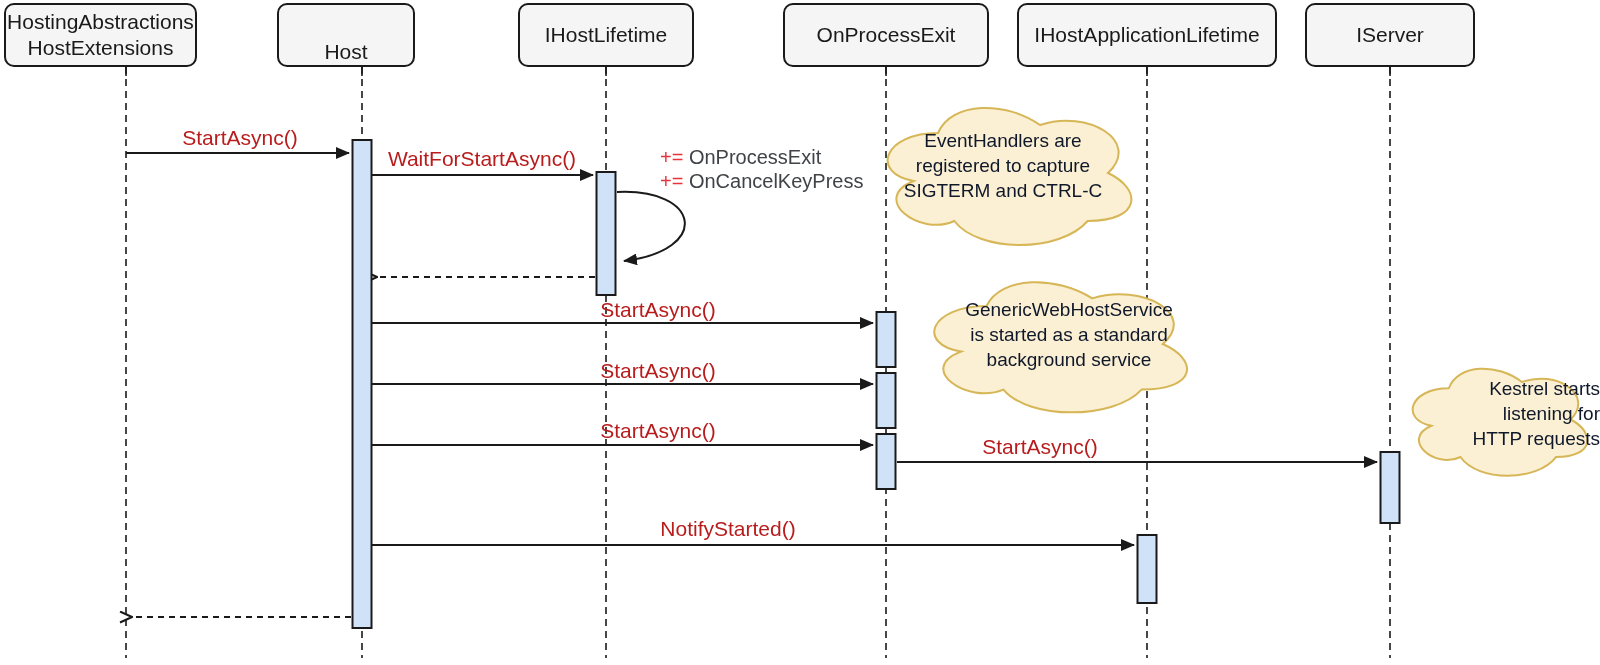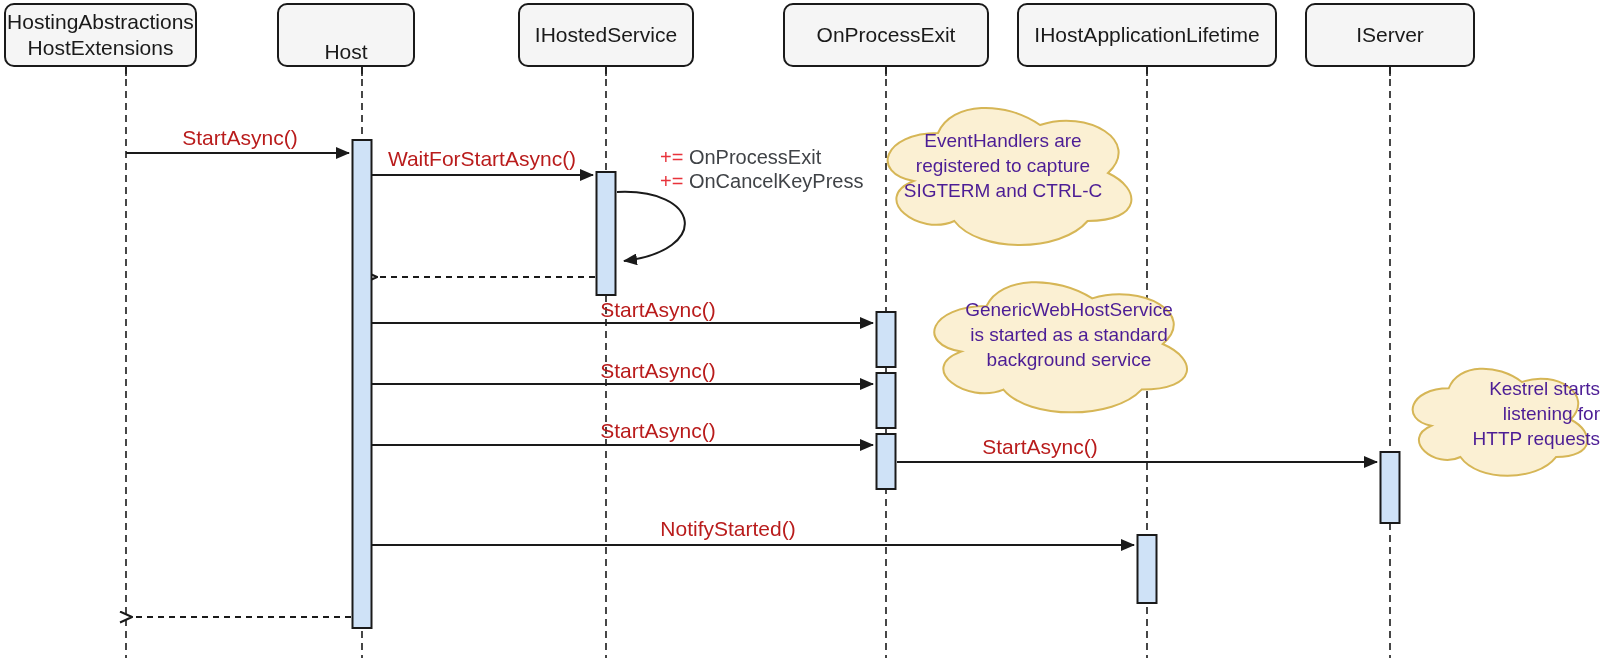--- a/index.html
+++ b/index.html
@@ -20,21 +20,21 @@
   }
 
   .annot{
     position:absolute;font-size:20px;line-height:24px;
     white-space:nowrap;color:#404347;
   }
   .annot .op{color:#e8333b;}
 
   .note-text{
     position:absolute;font-size:19px;line-height:25px;
-    text-align:center;white-space:pre-line;color:#4c1d95;
+    text-align:center;white-space:pre-line;color:#0f172a;
   }
 
   svg .lifeline{stroke:#1a1a1a;stroke-width:1.6;stroke-dasharray:7 5;}
   svg .stub{stroke:#1a1a1a;stroke-width:1.6;}
   svg .msg{stroke:#1a1a1a;stroke-width:2;fill:none;}
   svg .ret{stroke:#1a1a1a;stroke-width:1.8;fill:none;stroke-dasharray:6 5;}
   svg .bar{fill:#cfe2f7;stroke:#1a1a1a;stroke-width:2;}
   svg .cloud{fill:#fbf0d3;stroke:#d6b656;stroke-width:2;}
 </style>
 </head>
@@ -91,21 +91,21 @@
 </svg>
 
 <div class="participant" style="left:4px;width:193px;">
   <span>HostingAbstractions
 HostExtensions</span>
 </div>
 <div class="participant" style="left:277px;width:138px;align-items:flex-end;">
   <span>Host</span>
 </div>
 <div class="participant" style="left:518px;width:176px;">
-  <span>IHostedService</span>
+  <span>IHostLifetime</span>
 </div>
 <div class="participant" style="left:783px;width:206px;">
   <span>OnProcessExit</span>
 </div>
 <div class="participant" style="left:1017px;width:260px;">
   <span>IHostApplicationLifetime</span>
 </div>
 <div class="participant" style="left:1305px;width:170px;">
   <span>IServer</span>
 </div>

